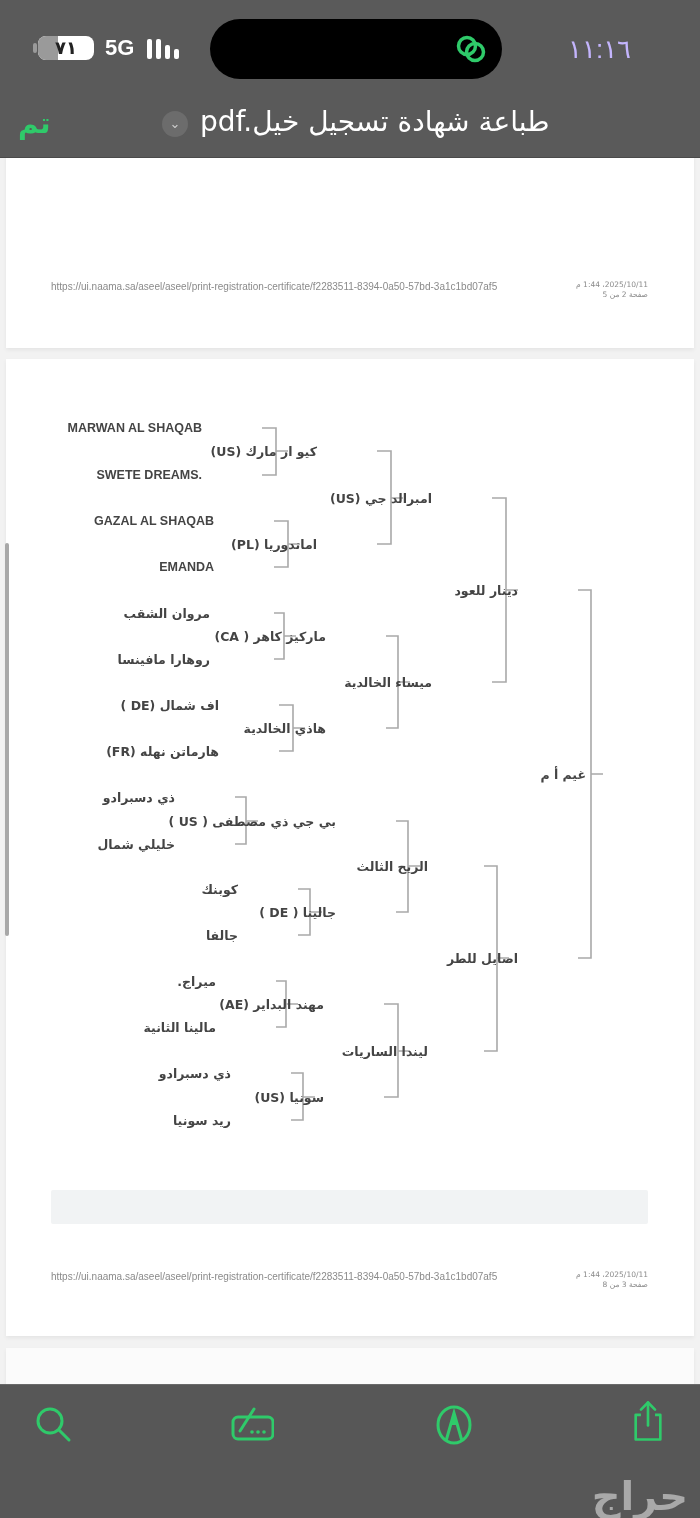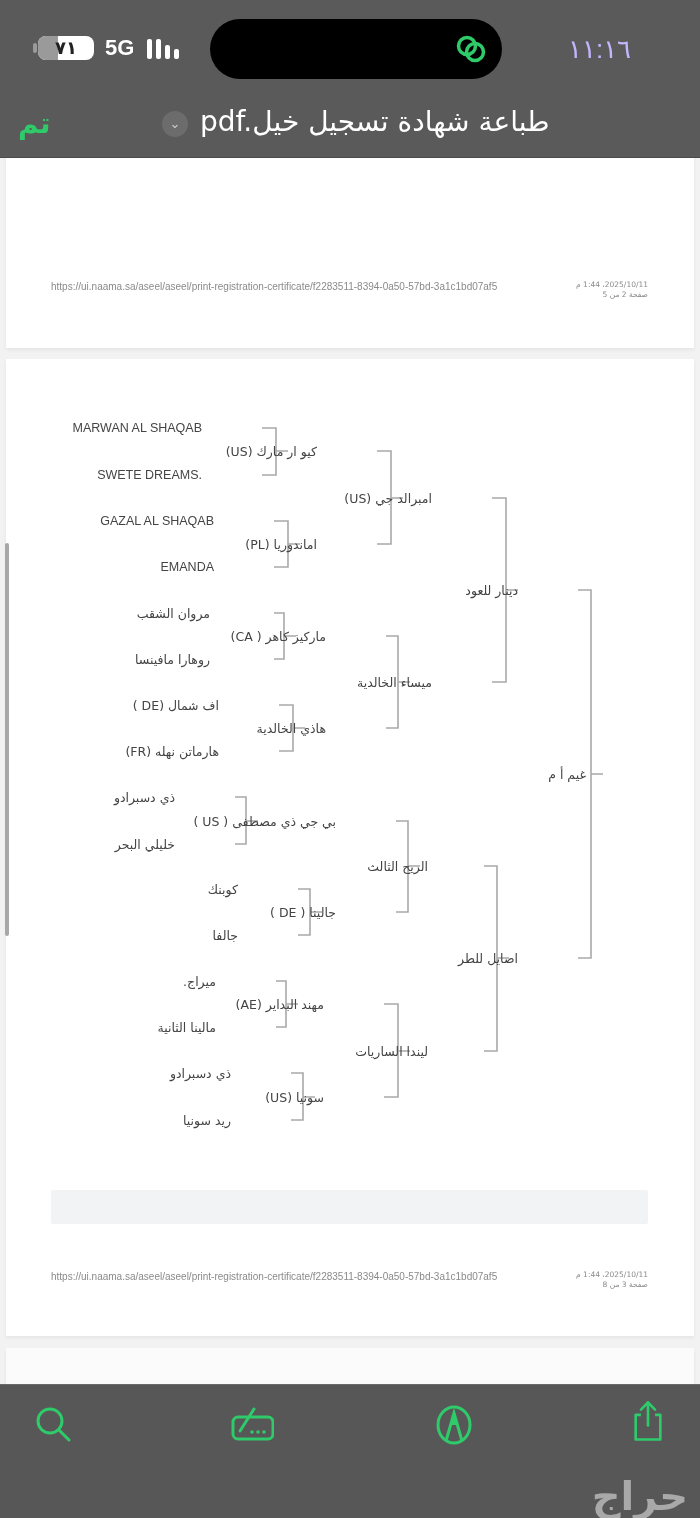--- a/index.html
+++ b/index.html
@@ -30,21 +30,21 @@
   .page { position: absolute; left: 6px; width: 688px; background: #fff; box-shadow: 0 2px 4px rgba(0,0,0,0.06); }
   .page.p2 { top: -10px; height: 200px; }
   .page.p3 { top: 201px; height: 977px; }
   .page.p4 { top: 1190px; height: 60px; background: #fbfbfb; }
   .footer-url { position: absolute; left: 45px; font-size: 10px; color: #8a8a8a; font-family: "Liberation Sans", sans-serif; white-space: nowrap; }
   .footer-date { position: absolute; right: 46px; font-size: 7.5px; color: #8a8a8a; text-align: right; line-height: 10px; direction: rtl; font-family: "DejaVu Sans", sans-serif; }
 
   .scrollbar { position: absolute; left: 5px; top: 385px; width: 4px; height: 393px; background: #a8a8a8; border-radius: 2px; }
 
   
-  .tree { position: absolute; left: 0; top: 0; width: 632px; height: 900px; }
+  .tree { position: absolute; left: 0; top: 0; width: 632px; height: 900px; font-weight: bold; }
   .node { position: absolute; font-size: 12.5px; color: #444; white-space: nowrap; transform: translateY(-50%); }
   .node.ar { direction: rtl; }
   .node.en { font-family: "Liberation Sans", sans-serif; font-size: 12.5px; }
   .tree svg { position: absolute; left: 0; top: 0; }
 
   .grey-bar { position: absolute; left: 45px; top: 831px; width: 597px; height: 34px; background: #f1f3f4; border-radius: 2px; }
 
   
   .toolbar { position: absolute; left: 0; top: 1384px; width: 700px; height: 134px; background: #575757; border-top: 1px solid #6a6a6a; }
   .tool { position: absolute; top: 18px; width: 44px; height: 44px; }
@@ -122,21 +122,21 @@
 
         <div class="node en" style="right:436px;top:69px">MARWAN AL SHAQAB</div>
         <div class="node en" style="right:436px;top:116px">SWETE DREAMS.</div>
         <div class="node en" style="right:424px;top:162px">GAZAL AL SHAQAB</div>
         <div class="node en" style="right:424px;top:208px">EMANDA</div>
         <div class="node ar" style="right:428px;top:254px">مروان الشقب</div>
         <div class="node ar" style="right:428px;top:300px">روهارا مافينسا</div>
         <div class="node ar" style="right:419px;top:346px">اف شمال (DE )</div>
         <div class="node ar" style="right:419px;top:392px">هارماتن نهله (FR)</div>
         <div class="node ar" style="right:463px;top:438px">ذي دسبرادو</div>
-        <div class="node ar" style="right:463px;top:485px">خليلي البحر</div>
+        <div class="node ar" style="right:463px;top:485px">خليلي شمال</div>
         <div class="node ar" style="right:400px;top:530px">كوبنك</div>
         <div class="node ar" style="right:400px;top:576px">جالفا</div>
         <div class="node ar" style="right:422px;top:622px">ميراج.</div>
         <div class="node ar" style="right:422px;top:668px">مالينا الثانية</div>
         <div class="node ar" style="right:407px;top:714px">ذي دسبرادو</div>
         <div class="node ar" style="right:407px;top:761px">ريد سونيا</div>
 
         <div class="node ar" style="right:321px;top:92px">كيو ار مارك (US)</div>
         <div class="node ar" style="right:321px;top:185px">اماندوريا (PL)</div>
         <div class="node ar" style="right:312px;top:277px">ماركيز كاهر ( CA)</div>

